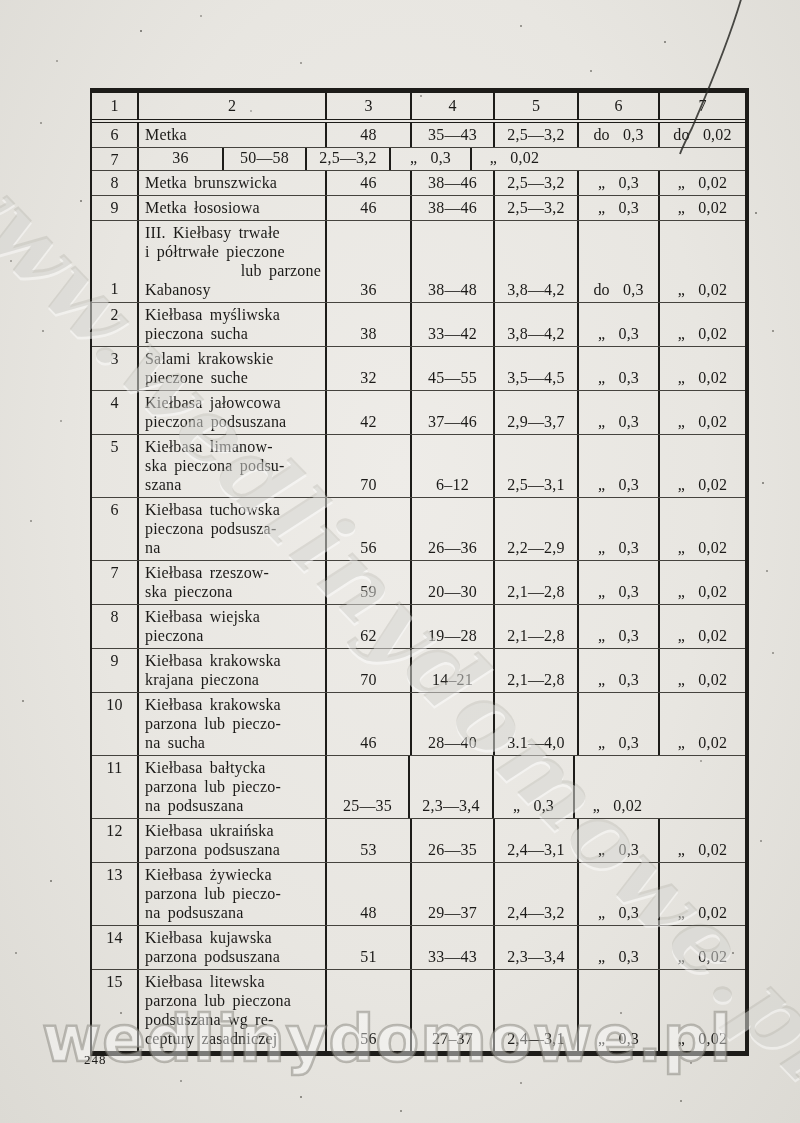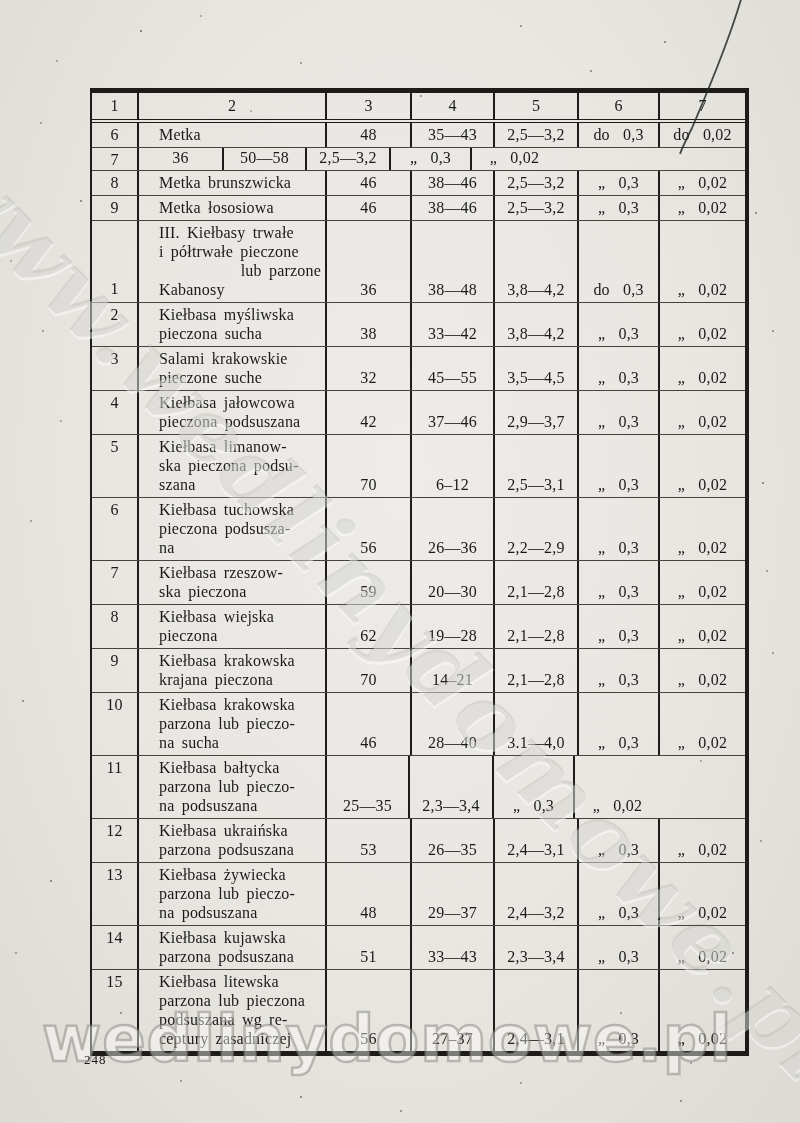--- a/index.html
+++ b/index.html
@@ -71,21 +71,21 @@
   .thead { display: flex; border-bottom: 4px double #1d1c19; }
   .thead .hcell {
     text-align: center; padding: 3px 0 4px; font-size: 16px;
     border-right: 2px solid #1d1c19; box-sizing: border-box;
   }
   .hcell:last-child, .cell:last-child { border-right: none !important; }
   .trow { display: flex; border-bottom: 1px solid #45433e; }
   .trow:last-child { border-bottom: none; }
   .cell { border-right: 2px solid #1d1c19; box-sizing: border-box; }
   .c1 { width: 47px; display: flex; justify-content: center; align-items: flex-start; padding-top: 2px; }
-  .c2 { width: 188px; padding: 2px 4px 3px 20px; }
+  .c2 { width: 188px; padding: 2px 4px 3px 6px; }
   .c3 { width: 85px; }
   .c4 { width: 83px; }
   .c5 { width: 84px; }
   .c6 { width: 81px; }
   .c7 { width: 85px; }
   .val { display: flex; align-items: flex-end; justify-content: center; padding-bottom: 3px; }
   .c6.val, .c7.val { word-spacing: 9px; }
   .section-row .c1 { align-items: flex-end; padding-bottom: 4px; }
   .section-line { font-weight: 400; white-space: nowrap; word-spacing: 3px; }
   .section-line.centered { text-align: right; }

